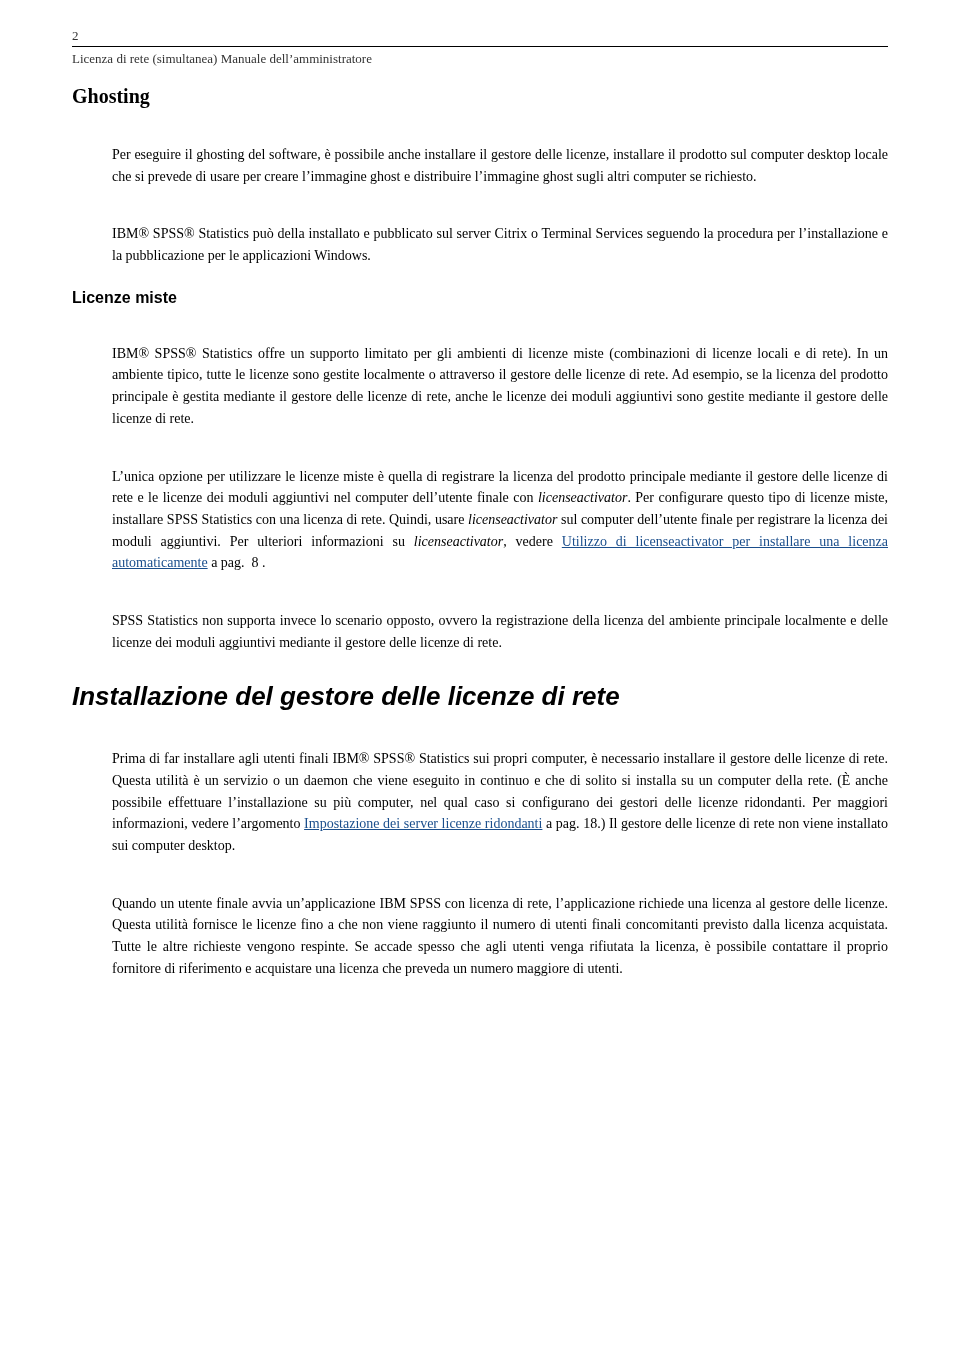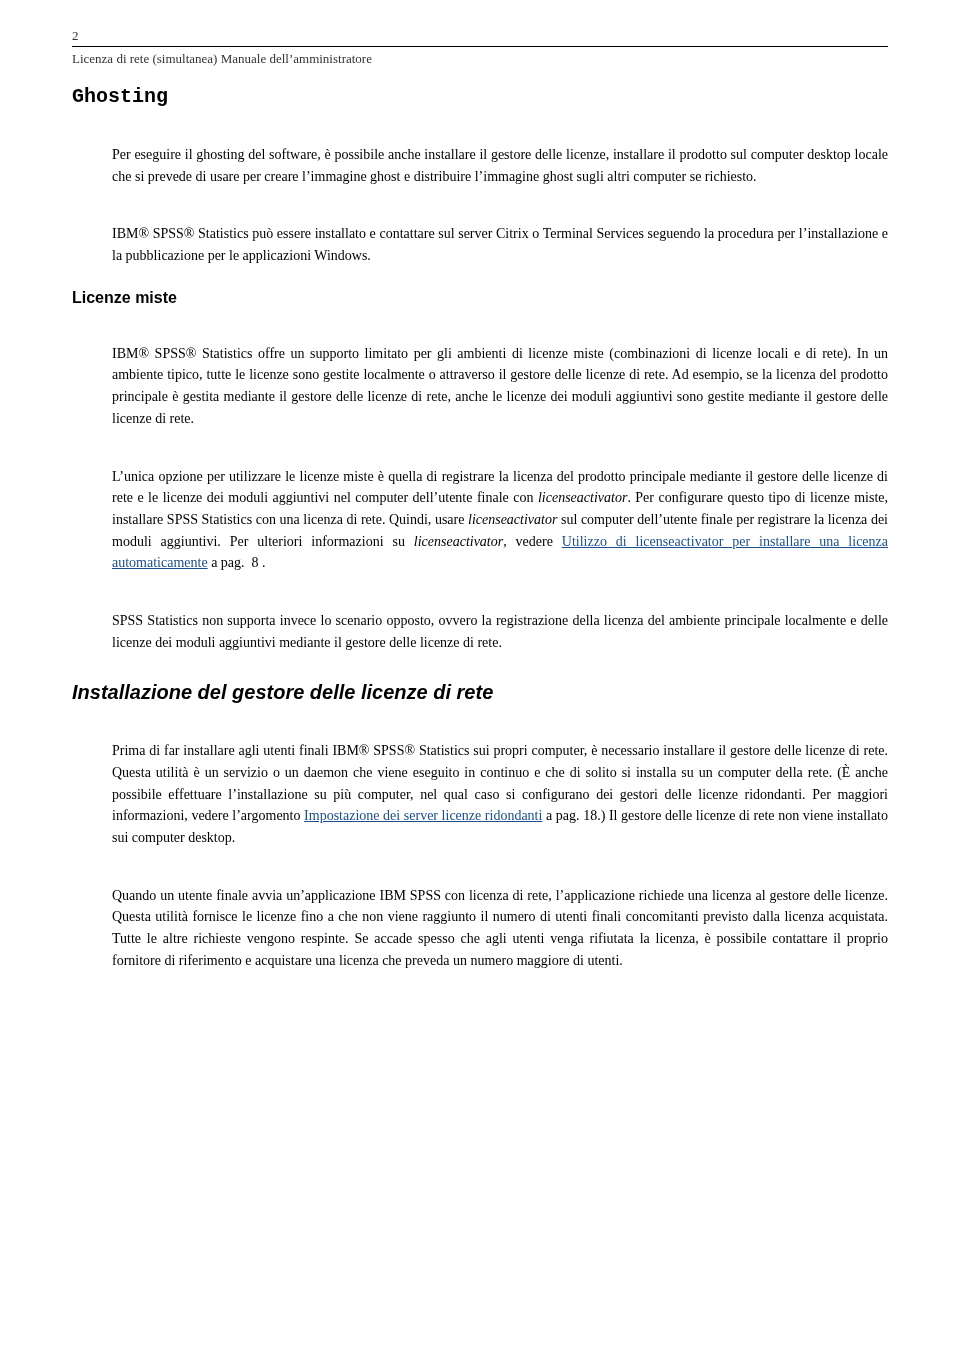--- a/index.html
+++ b/index.html
@@ -21,36 +21,36 @@
       border-top: 1.5px solid #000;
       padding-top: 4px;
       margin-bottom: 18px;
     }
     .header-subtitle {
       font-size: 13px;
       color: #333;
       margin-top: 36px;
     }
     h2.section-heading {
-      font-family: Liberation Mono, monospace;
+      font-family: Liberation Serif, serif;
       font-size: 20px;
       font-weight: bold;
       margin-bottom: 2px;
       margin-top: 0;
     }
     h3.subsection-heading {
       font-family: Arial, Helvetica, sans-serif;
       font-size: 16px;
       font-weight: bold;
       margin-bottom: 8px;
       margin-top: 22px;
     }
     h1.major-heading {
       font-family: Arial, Helvetica, sans-serif;
-      font-size: 20px;
+      font-size: 26px;
       font-style: italic;
       font-weight: bold;
       margin-top: 28px;
       margin-bottom: 14px;
     }
     .body-text {
       font-size: 14px;
       line-height: 1.55;
       margin-bottom: 10px;
       text-align: justify;
@@ -76,21 +76,21 @@
 <div class="header-line">
   <span class="header-subtitle">Licenza di rete (simultanea) Manuale dell’amministratore</span>
 </div>
 
 <div class="section-block">
   <h2 class="section-heading">Ghosting</h2>
   <p class="body-text indent">Per eseguire il ghosting del software, è possibile anche installare il gestore delle licenze, installare il prodotto sul computer desktop locale che si prevede di usare per creare l’immagine ghost e distribuire l’immagine ghost sugli altri computer se richiesto.</p>
 </div>
 
 <div class="section-block">
-  <p class="body-text indent">IBM® SPSS® Statistics può essere installato e contattare sul server Citrix o Terminal Services seguendo la procedura per l’installazione e la pubblicazione per le applicazioni Windows.</p>
+  <p class="body-text indent">IBM® SPSS® Statistics può della installato e pubblicato sul server Citrix o Terminal Services seguendo la procedura per l’installazione e la pubblicazione per le applicazioni Windows.</p>
 </div>
 
 <div class="section-block">
   <h3 class="subsection-heading">Licenze miste</h3>
   <p class="body-text indent">IBM® SPSS® Statistics offre un supporto limitato per gli ambienti di licenze miste (combinazioni di licenze locali e di rete). In un ambiente tipico, tutte le licenze sono gestite localmente o attraverso il gestore delle licenze di rete. Ad esempio, se la licenza del prodotto principale è gestita mediante il gestore delle licenze di rete, anche le licenze dei moduli aggiuntivi sono gestite mediante il gestore delle licenze di rete.</p>
   <p class="body-text indent">
     <span>L’unica opzione per utilizzare le licenze miste è quella di registrare la licenza del prodotto principale mediante il gestore delle licenze di rete e le licenze dei moduli aggiuntivi nel computer dell’utente finale con </span><em class="italic-term">licenseactivator</em><span>. Per configurare questo tipo di licenze miste, installare SPSS Statistics con una licenza di rete. Quindi, usare </span><em class="italic-term">licenseactivator</em><span> sul computer dell’utente finale per registrare la licenza dei moduli aggiuntivi. Per ulteriori informazioni su </span><em class="italic-term">licenseactivator</em><span>, vedere </span><a class="link">Utilizzo di licenseactivator per installare una licenza automaticamente</a><span> a pag.&nbsp; 8 .</span>
   </p>
   <p class="body-text indent">SPSS Statistics non supporta invece lo scenario opposto, ovvero la registrazione della licenza del ambiente principale localmente e delle licenze dei moduli aggiuntivi mediante il gestore delle licenze di rete.</p>
 </div>

